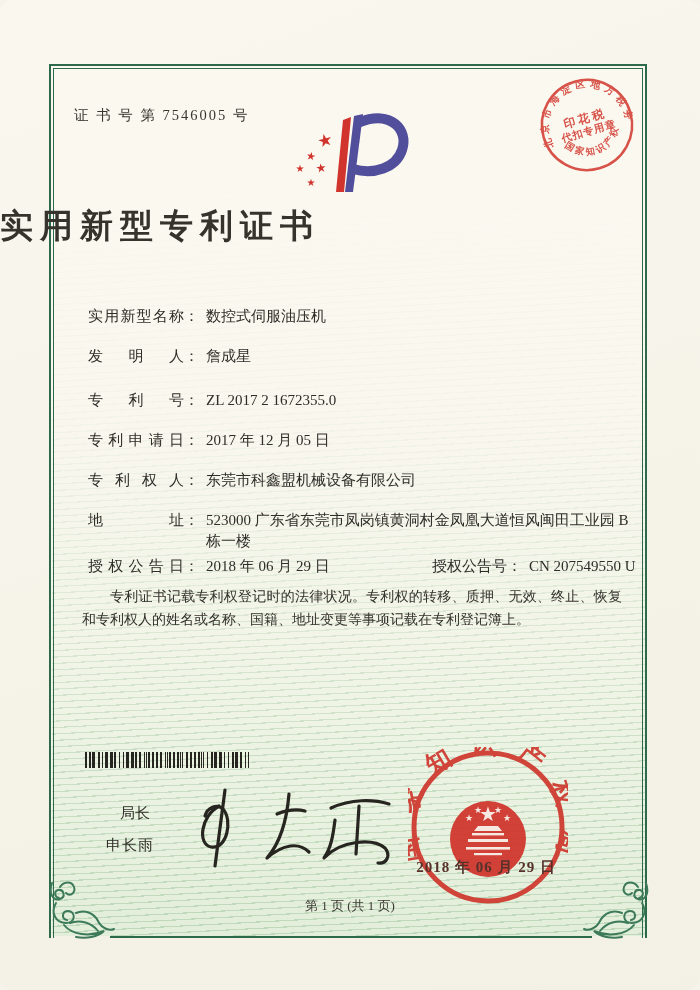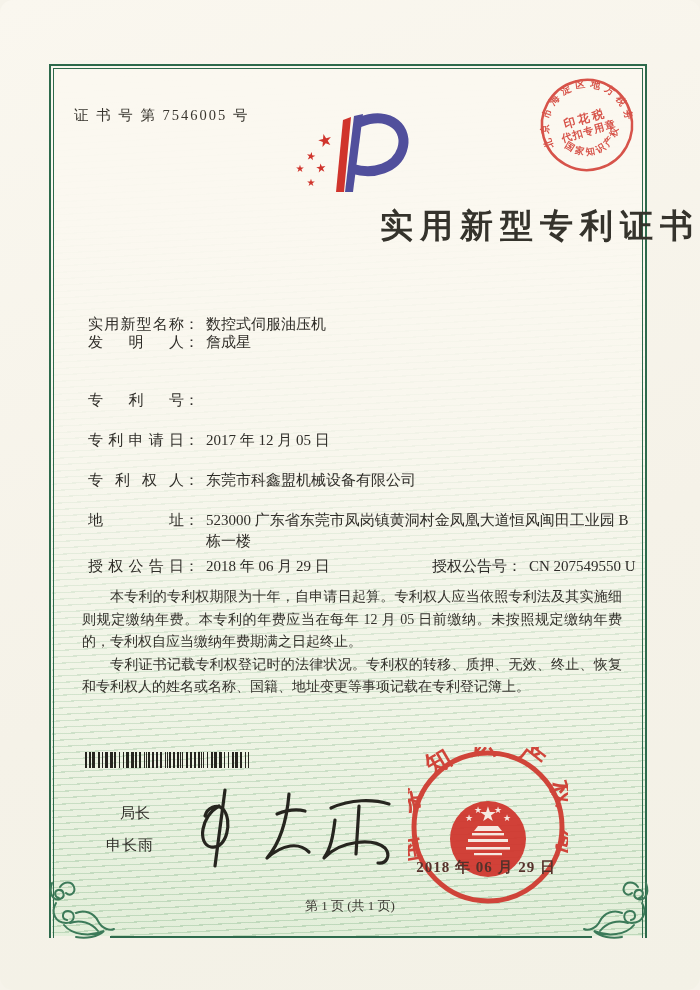--- a/index.html
+++ b/index.html
@@ -30,21 +30,21 @@
       linear-gradient(180deg,#fbf8f0 0%,#f7f5ec 45%,#eef3e4 75%,#e2eed9 100%);
   }
   .bottom-rule{position:absolute;left:110px;top:936px;width:482px;height:2px;background:#2d6a4c;}
   .ornament{position:absolute;width:70px;height:62px;}
   .ornament.left{left:46px;top:879px;}
   .ornament.right{left:582px;top:879px;transform:scaleX(-1);}
   
   .cert-no{position:absolute;left:74px;top:106px;font-size:14.5px;letter-spacing:2px;color:#39362f;}
   .logo{position:absolute;left:287px;top:108px;width:126px;height:92px;}
   .title{
-    position:absolute;left:0;top:204px;width:700px;text-align:right;
+    position:absolute;left:0;top:204px;width:700px;text-align:left;
     font-size:33px;font-weight:bold;letter-spacing:7px;color:#35332c;
   }
   
   .tax-stamp{position:absolute;left:538px;top:76px;width:98px;height:98px;transform:rotate(-16deg);opacity:.92;}
   
   .fields{position:absolute;left:88px;top:298px;right:58px;height:300px;font-size:15px;}
   .field-row{position:absolute;left:0;right:0;display:flex;line-height:21px;}
   .field-label{flex:none;display:inline-block;width:96px;text-align:justify;text-align-last:justify;color:#2f2d28;}
   .field-colon{flex:none;}
   .field-value{flex:1;margin-left:7px;color:#2f2d28;}
@@ -124,33 +124,34 @@
     <text x="50" y="47" font-size="12" fill="#d4463c" text-anchor="middle" letter-spacing="3" font-weight="bold">印花税</text>
     <text x="50" y="60" font-size="10.5" fill="#d4463c" text-anchor="middle" letter-spacing="1" font-weight="bold">代扣专用章</text>
     <text font-size="9.5" fill="#d4463c" letter-spacing="2.5" font-weight="bold">
       <textPath href="#taxBottomArc" startOffset="2">国家知识产权局</textPath>
     </text>
   </svg>
 
   <div class="title">实用新型专利证书</div>
 
   <div class="fields">
-    <div class="field-row" style="top:16px">
+    <div class="field-row" style="top:8px">
       <span class="field-label">实用新型名称</span>
         <span class="field-colon">：</span>
       <span class="field-value">数控式伺服油压机</span>
     </div>
-    <div class="field-row" style="top:34px">
+    <div class="field-row" style="top:48px">
       <span class="field-label">发明人</span>
         <span class="field-colon">：</span>
       <span class="field-value">詹成星</span>
     </div>
     <div class="field-row" style="top:92px">
       <span class="field-label">专利号</span>
         <span class="field-colon">：</span>
+      <span class="field-value">ZL 2017 2 1672355.0</span>
     </div>
     <div class="field-row" style="top:132px">
       <span class="field-label">专利申请日</span>
         <span class="field-colon">：</span>
       <span class="field-value">2017 年 12 月 05 日</span>
     </div>
     <div class="field-row" style="top:172px">
       <span class="field-label">专利权人</span>
         <span class="field-colon">：</span>
       <span class="field-value">东莞市科鑫盟机械设备有限公司</span>
@@ -166,21 +167,20 @@
       <span class="field-value">2018 年 06 月 29 日</span>
       <span class="grant-no">
         <span>授权公告号</span>
           <span>：</span>
         <span style="margin-left:7px">CN 207549550 U</span>
       </span>
     </div>
   </div>
 
   <div class="body-text">
-    <p>本专利的专利权期限为十年，自申请日起算。专利权人应当依照专利法及其实施细则规定缴纳年费。本专利的年费应当在每年 12 月 05 日前缴纳。未按照规定缴纳年费的，专利权自应当缴纳年费期满之日起终止。</p>
     <p>专利证书记载专利权登记时的法律状况。专利权的转移、质押、无效、终止、恢复和专利权人的姓名或名称、国籍、地址变更等事项记载在专利登记簿上。</p>
   </div>
 
   <div class="barcode"></div>
 
   <div class="sig-title">局长</div>
   <div class="sig-name">申长雨</div>
   <svg class="sig-script" viewBox="0 0 220 95">
     <g fill="none" stroke="#26251f" stroke-width="3.2" stroke-linecap="round" stroke-linejoin="round">
       <path d="M34,24 C16,34 12,62 26,65 C42,68 48,38 38,27 C32,21 22,26 20,34"></path>

